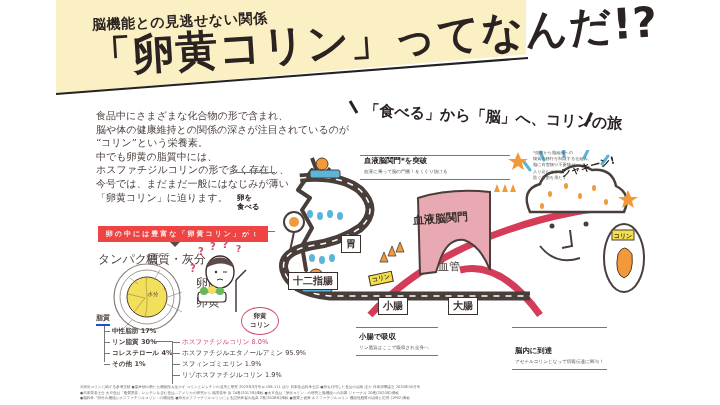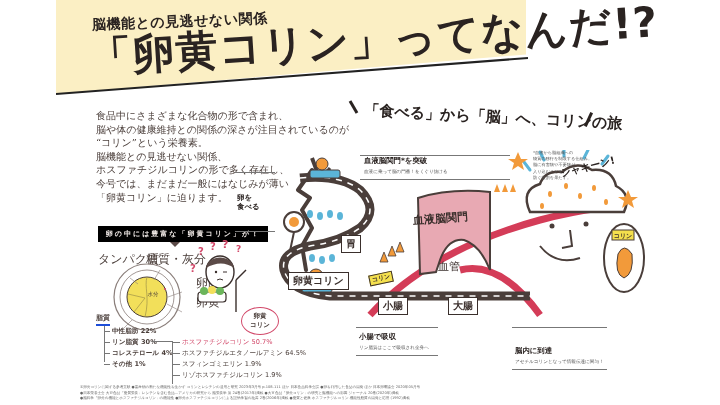--- a/index.html
+++ b/index.html
@@ -25,21 +25,21 @@
   
   .intro { position: absolute; left: 96px; top: 109px; width: 230px; }
   .intro p {
     font-family: "DejaVu Serif", serif; font-size: 10px; line-height: 13.6px;
     color: #4a3e3a; white-space: nowrap;
   }
 
   
   .egg-header {
     position: absolute; left: 98px; top: 226px; width: 170px; height: 16px;
-    background: #000000; color: #f3ece9; font-size: 7px; font-weight: bold;
+    background: #ef4444; color: #f3ece9; font-size: 7px; font-weight: bold;
     letter-spacing: 2px; text-align: center; line-height: 16px;
   }
   .egg-header:after {
     content: ""; position: absolute; left: 72px; bottom: -5px; border-left: 5px solid transparent;
     border-right: 5px solid transparent; border-top: 5px solid #5b4a47;
   }
   .pie-label { position: absolute; font-size: 12px; color: #4a3e3a; white-space: nowrap; }
   .pie-wrap { position: absolute; left: 112px; top: 262px; width: 70px; height: 70px; }
 
   .lipid-title {
@@ -97,21 +97,21 @@
 <svg style="position:absolute;left:56px;top:56px;" width="475" height="42">
   <line x1="0" y1="38" x2="472" y2="2" stroke="#222" stroke-width="2"></line>
 </svg>
 <div class="subtitle">脳機能との見逃せない関係</div>
 <div class="title">「卵黄コリン」ってなんだ!?</div>
 
 <div class="intro">
   <p>食品中にさまざまな化合物の形で含まれ、</p>
   <p>脳や体の健康維持との関係の深さが注目されているのが</p>
   <p>“コリン”という栄養素。</p>
-  <p>脳機能との見逃せない関係、</p>
+  <p>中でも卵黄の脂質中には、</p>
   <p>ホスファチジルコリンの形で多く存在し、</p>
   <p>今号では、まだまだ一般にはなじみが薄い</p>
   <p>「卵黄コリン」に迫ります。</p>
 </div>
 
 <div class="egg-header">卵の中には豊富な「卵黄コリン」が！</div>
 
 <span class="pie-label" style="left:98px;top:251px;">タンパク質</span>
 <span class="pie-label" style="left:146px;top:251px;">糖質・灰分</span>
 <span class="pie-label" style="left:196px;top:275px;">卵白</span>
@@ -147,29 +147,29 @@
   <rect x="8" y="52" width="28" height="10" rx="3" fill="#fff" stroke="#3a2f2c" stroke-width="1.2"></rect>
   <circle cx="14" cy="51" r="4" fill="#6bb55a"></circle>
   <circle cx="22" cy="50" r="4" fill="#f2df5a"></circle>
   <circle cx="30" cy="51" r="4" fill="#6bb55a"></circle>
   <line x1="46" y1="40" x2="46" y2="72" stroke="#3a2f2c" stroke-width="1.4"></line>
   <line x1="46" y1="40" x2="56" y2="30" stroke="#3a2f2c" stroke-width="1.4"></line>
 </svg>
 
 <div class="lipid-title">脂質</div>
 <div class="tree-line-v"></div>
-<div class="lipid-item" style="top:327px;">中性脂肪 22%</div>
+<div class="lipid-item" style="top:327px;">中性脂肪 17%</div>
 <div class="lipid-item" style="top:338px;">リン脂質 30%</div>
 <div class="lipid-item" style="top:349px;">コレステロール 4%</div>
 <div class="lipid-item" style="top:360px;">その他 1%</div>
 
 <div class="phos-connector"></div>
 <div class="phos-line-v"></div>
-<div class="phos-item hl" style="top:338px;">ホスファチジルコリン 50.7%</div>
-<div class="phos-item" style="top:349px;">ホスファチジルエタノールアミン 64.5%</div>
+<div class="phos-item hl" style="top:338px;">ホスファチジルコリン 8.0%</div>
+<div class="phos-item" style="top:349px;">ホスファチジルエタノールアミン 95.9%</div>
 <div class="phos-item" style="top:360px;">スフィンゴミエリン 1.9%</div>
 <div class="phos-item" style="top:371px;">リゾホスファチジルコリン 1.9%</div>
 
 <div class="speech">
   <span style="white-space:pre-line;">卵黄
 コリン</span>
 </div>
 
 <div class="journey-title">「食べる」から「脳」へ、コリンの旅</div>
 <div class="deco-slash" style="left:352px;top:100px;height:14px;transform:rotate(-30deg);"></div>
@@ -241,21 +241,21 @@
     <line x1="324" y1="6" x2="324" y2="-2"></line>
     <line x1="344" y1="8" x2="348" y2="0"></line>
     <line x1="362" y1="14" x2="368" y2="6"></line>
   </g>
 
   <polygon points="278,2 281,9 288,9 282,13 284,20 278,16 272,20 274,13 268,9 275,9" fill="#f29a3a"></polygon>
   <polygon points="388,40 391,47 398,47 392,51 394,58 388,54 382,58 384,51 378,47 385,47" fill="#f29a3a"></polygon>
 </svg>
 
 <div class="road-label" style="left:341px;top:235px;">胃</div>
-<div class="road-label" style="left:288px;top:272px;">卵黄コリン</div>
+<div class="road-label" style="left:288px;top:272px;">十二指腸</div>
 <div class="road-label" style="left:378px;top:297px;">小腸</div>
 <div class="road-label" style="left:448px;top:297px;">大腸</div>
 <div class="tag-choline" style="left:369px;top:273px;transform:rotate(-12deg);">コリン</div>
 
 <div class="gate-label" style="left:413px;top:211px;transform:rotate(-4deg);">血液脳関門</div>
 <div class="gate-label" style="left:438px;top:259px;font-weight:normal;">血管</div>
 
 <div class="callout" style="left:235px;top:172px;width:40px;padding:20px 2px;">
   <div class="head" style="white-space:pre-line;line-height:9px;">卵を
 食べる</div>

